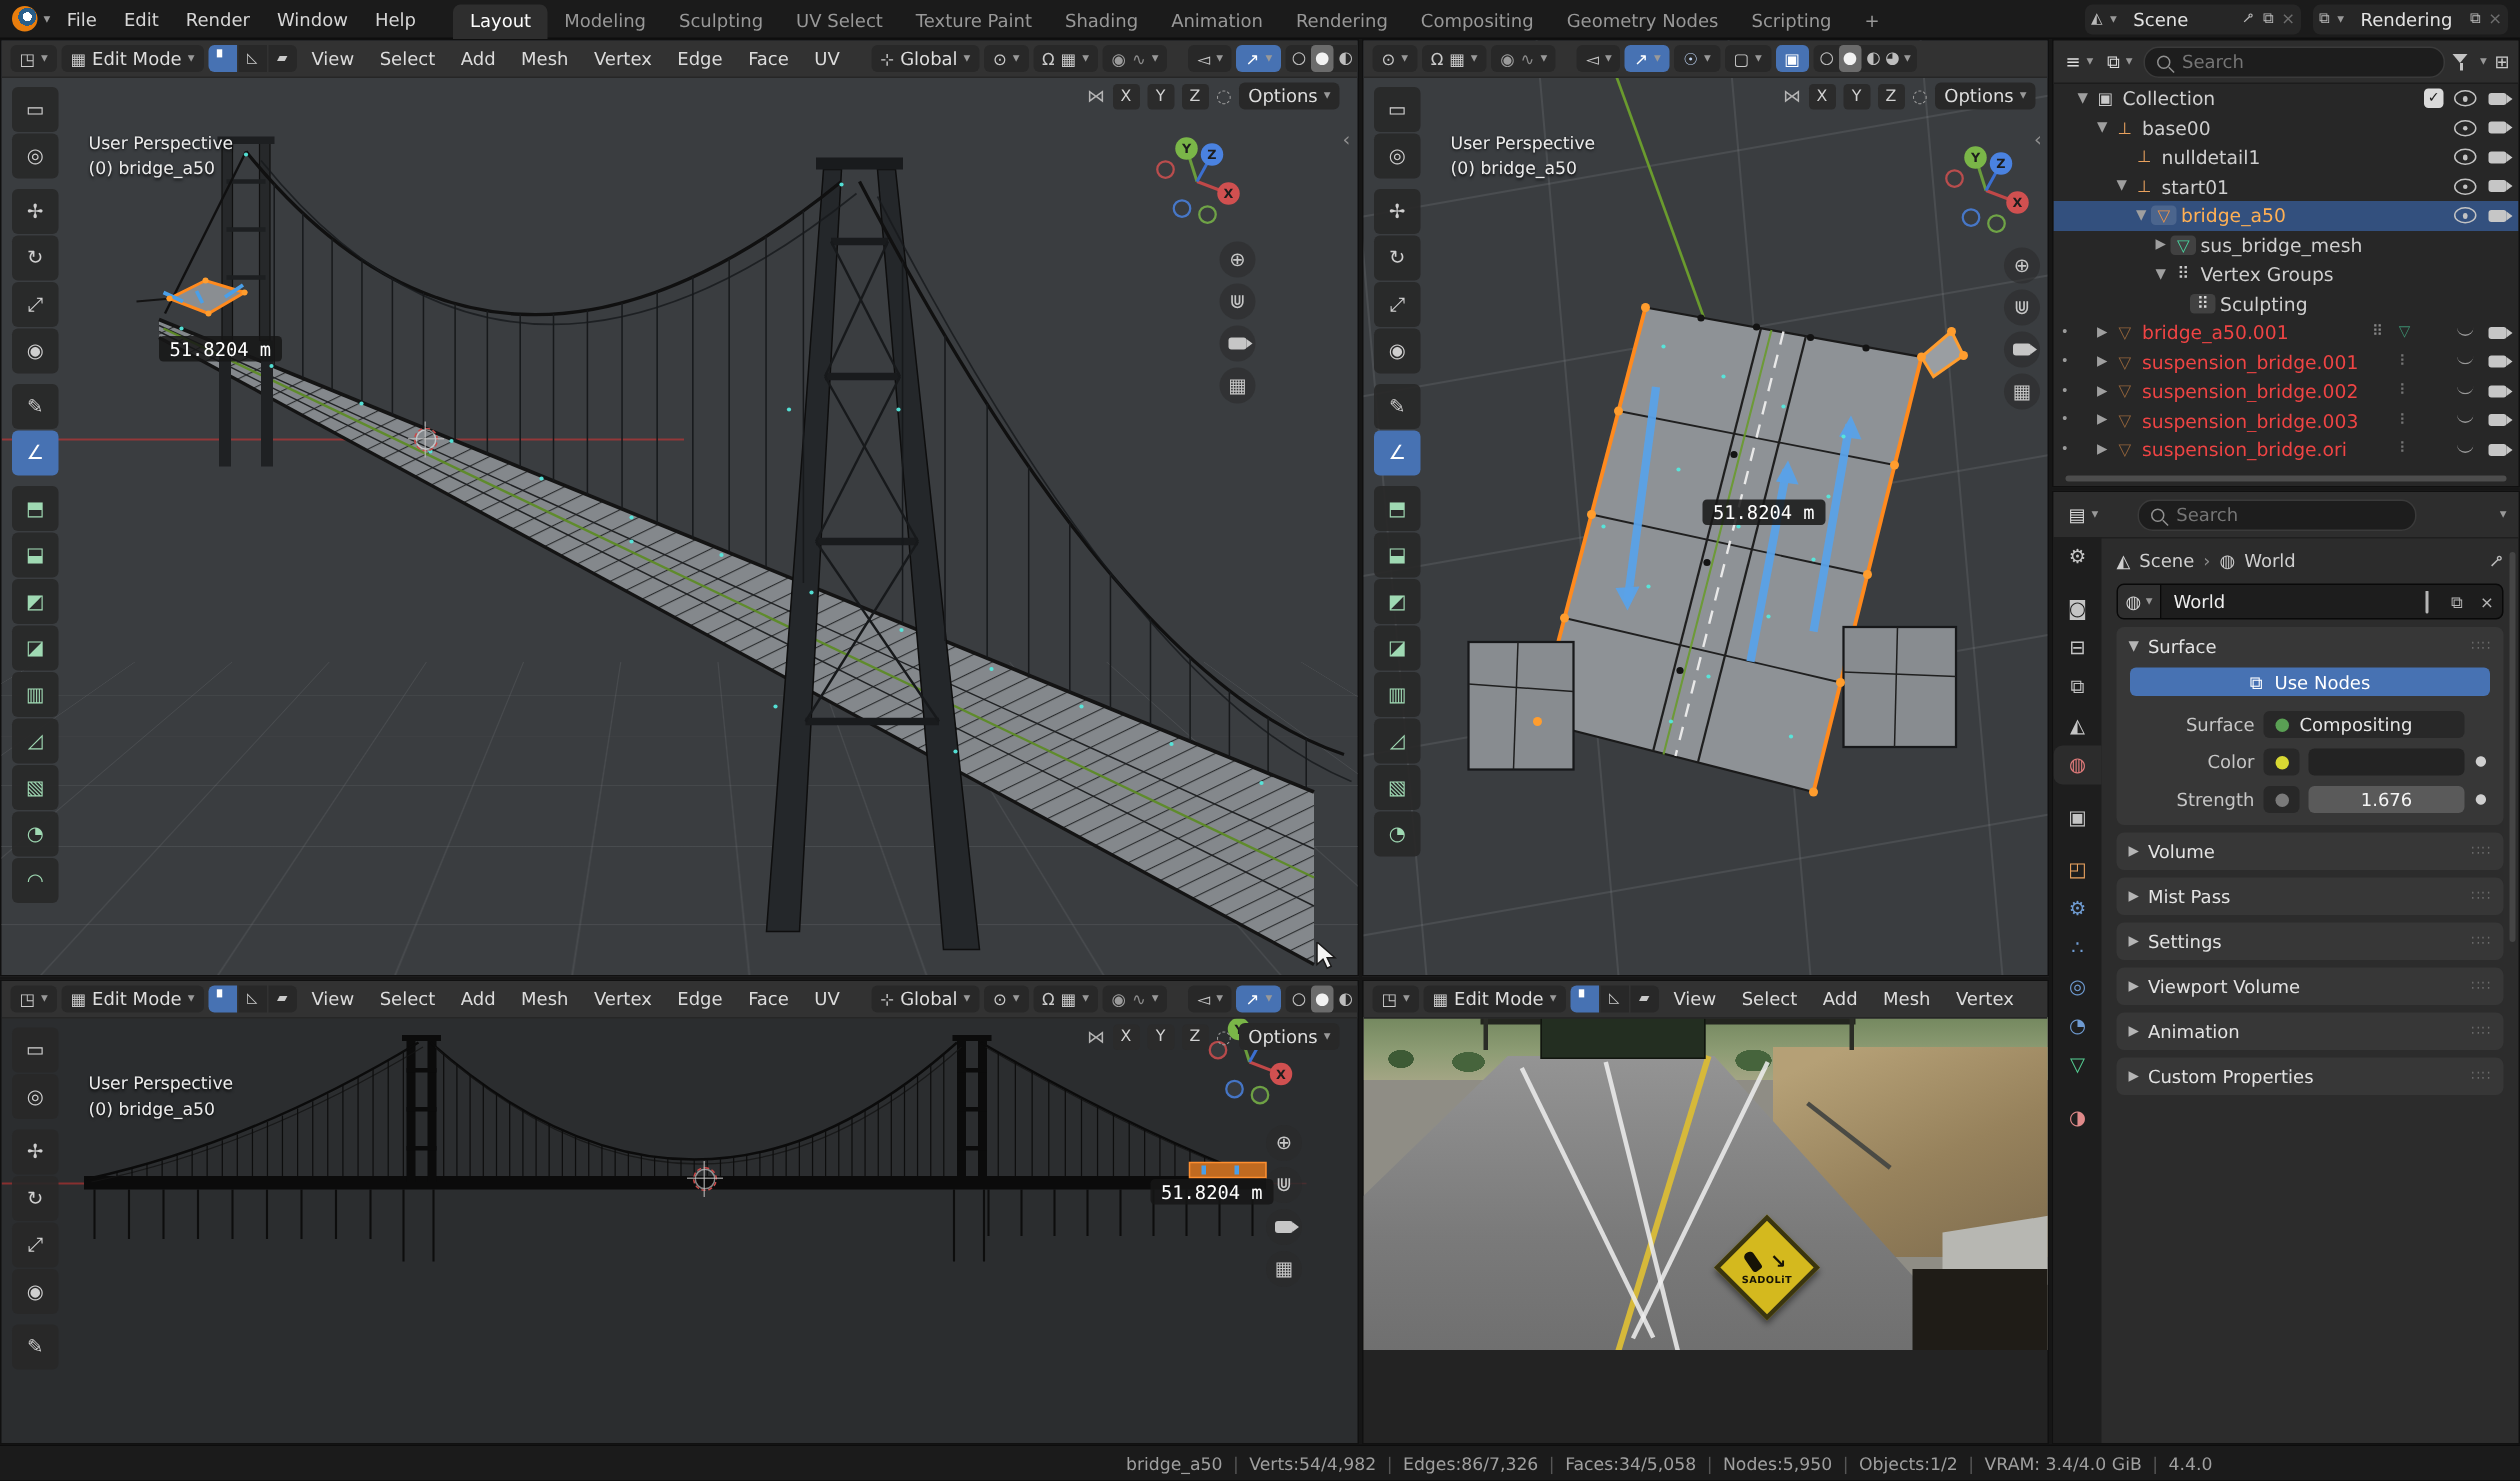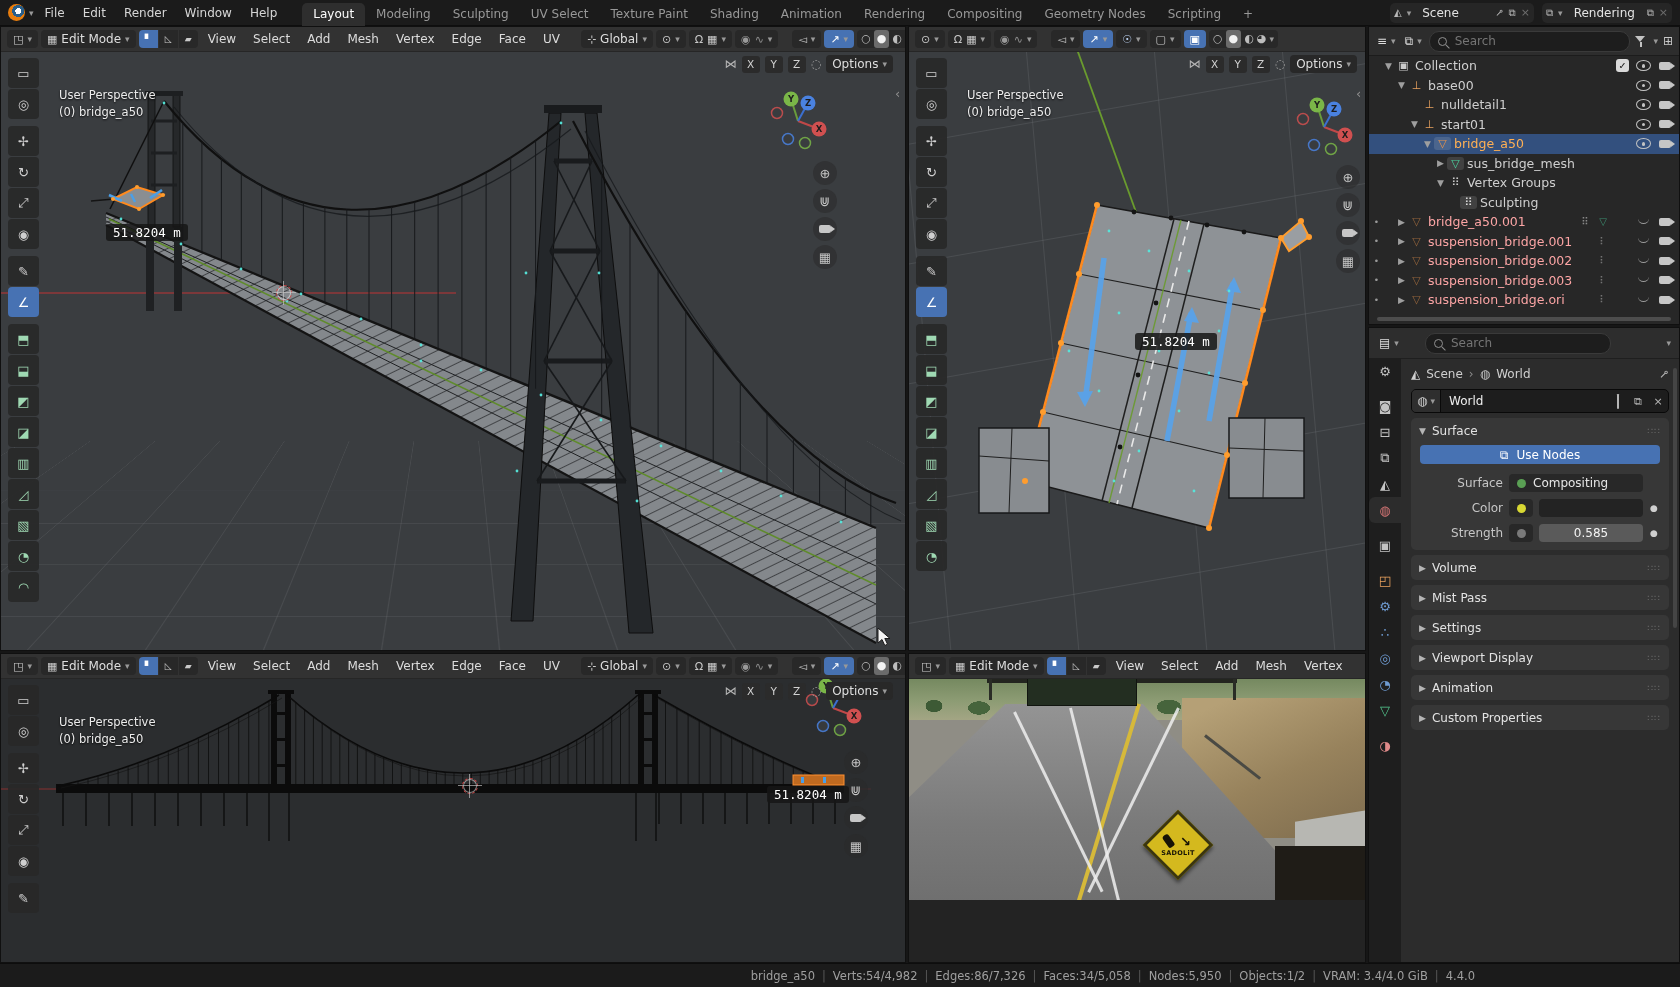--- a/index.html
+++ b/index.html
@@ -57,21 +57,21 @@
 .search{display:flex;align-items:center;gap:6px;background:#1d1d1d;border:1px solid #3a3a3a;border-radius:10px;height:19px;padding:0 8px;flex:1;min-width:0}
 .search input{background:transparent;border:none;outline:none;color:#9a9a9a;font-size:12px;width:100%;font-family:inherit}
 .sicon{width:7px;height:7px;border:1.4px solid #909090;border-radius:50%;position:relative;flex:none}
 .sicon:after{content:"";position:absolute;width:5px;height:1.4px;background:#909090;transform:rotate(45deg);left:6px;top:8px}
 .funnel{position:relative;width:13px;height:13px;flex:none}
 .funnel:before{content:"";position:absolute;left:0;top:1px;border:5.5px solid transparent;border-top:6px solid #c3c3c3}
 .funnel:after{content:"";position:absolute;left:5px;top:7px;width:1.6px;height:5px;background:#c3c3c3}
 .ol-row{height:19.5px;display:flex;align-items:center;padding:0 4px 0 2px;color:#cfcfcf;font-size:12.5px}
 .ol-row.sel{background:#33507e}
 .ol-row.sel .lbl{color:#ffb054}
-.ol-row.dim .lbl{color:#fca5a5}
+.ol-row.dim .lbl{color:#ef4444}
 .ol-row .gut{width:11px;text-align:center;color:#9a9a9a;font-size:9px;flex:none}
 .ol-row .chev{width:13px;color:#9f9f9f;font-size:9px;text-align:center;flex:none}
 .ol-row .oic{width:17px;text-align:center;font-size:11px;flex:none}
 .ol-row .chipbg{background:rgba(255,255,255,.12);border-radius:3px}
 .ol-row .lbl{margin-left:3px;white-space:nowrap;overflow:hidden;text-overflow:ellipsis}
 .ol-row .sp{flex:1}
 .ol-row .ex{width:18px;text-align:center;font-size:10px;color:#a8a8a8;flex:none}
 .ol-cell{width:21px;display:flex;justify-content:center;flex:none}
 .eye{width:13px;height:9px;border:1.3px solid #c3c3c3;border-radius:50%;position:relative}
 .eye:after{content:"";position:absolute;left:50%;top:50%;width:3.5px;height:3.5px;margin:-1.75px 0 0 -1.75px;background:#c3c3c3;border-radius:50%}
@@ -1164,21 +1164,21 @@
               <span class="dot" style="background:#d8d833"></span>
             </span>
         <span class="pfield darkcol"></span>
         <span class="animdot">●</span>
       </div>
       <div class="prow">
         <span class="plabel">Strength</span>
         <span class="sockchip">
               <span class="dot" style="background:#7a7a7a"></span>
             </span>
-        <span class="pfield slider">0.585</span>
+        <span class="pfield slider">1.676</span>
         <span class="animdot">●</span>
       </div>
     </div>
     <div id="collapsed-panels">
           <div class="pcard">
             <div class="pcard-h">
               <span class="chev">▶</span>
               <span>Volume</span>
               <span class="grip">∷∷</span>
             </div>
@@ -1193,21 +1193,21 @@
           <div class="pcard">
             <div class="pcard-h">
               <span class="chev">▶</span>
               <span>Settings</span>
               <span class="grip">∷∷</span>
             </div>
           </div>
           <div class="pcard">
             <div class="pcard-h">
               <span class="chev">▶</span>
-              <span>Viewport Display</span>
+              <span>Viewport Volume</span>
               <span class="grip">∷∷</span>
             </div>
           </div>
           <div class="pcard">
             <div class="pcard-h">
               <span class="chev">▶</span>
               <span>Animation</span>
               <span class="grip">∷∷</span>
             </div>
           </div>

